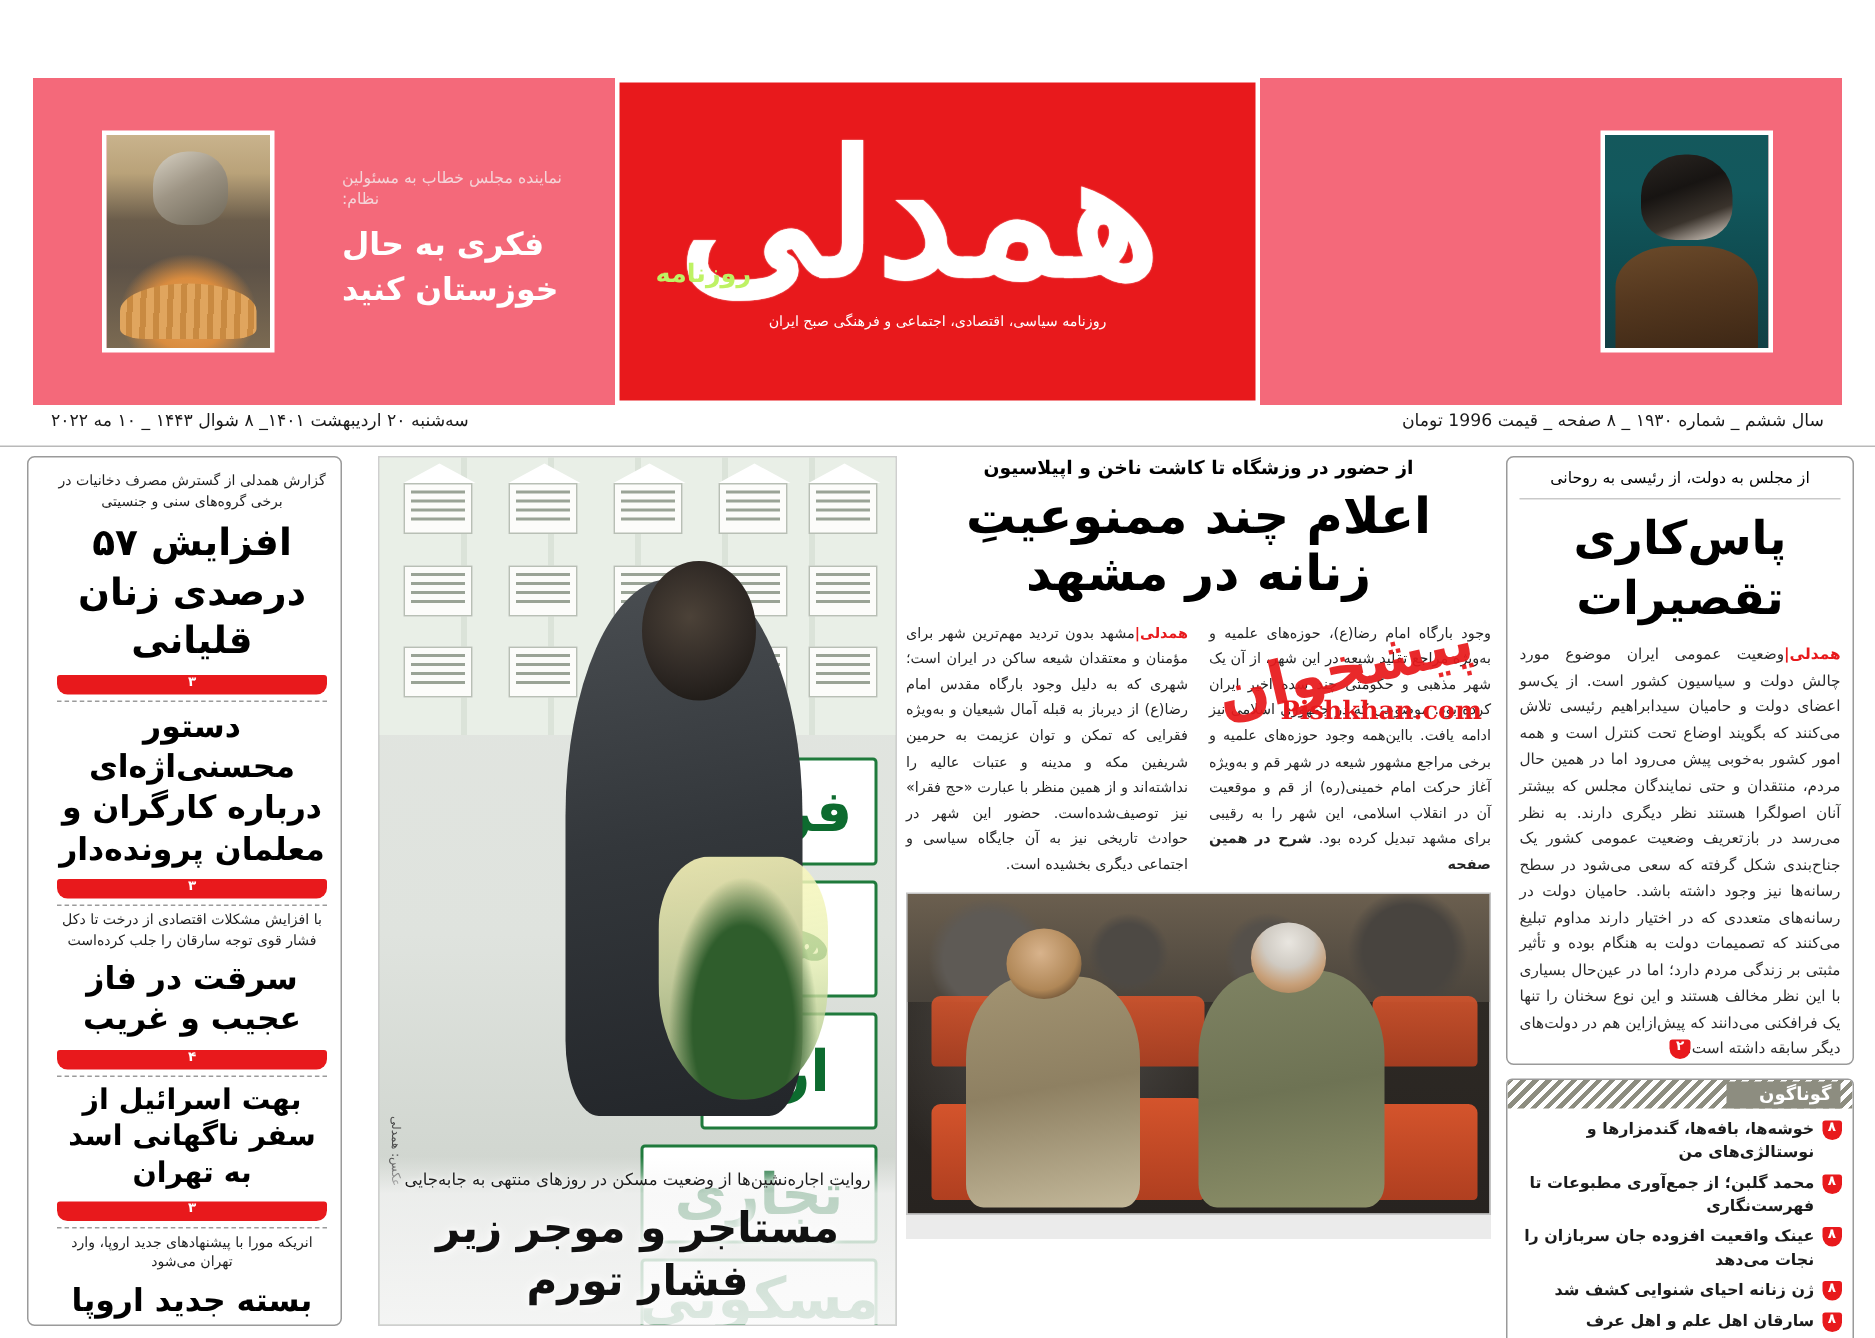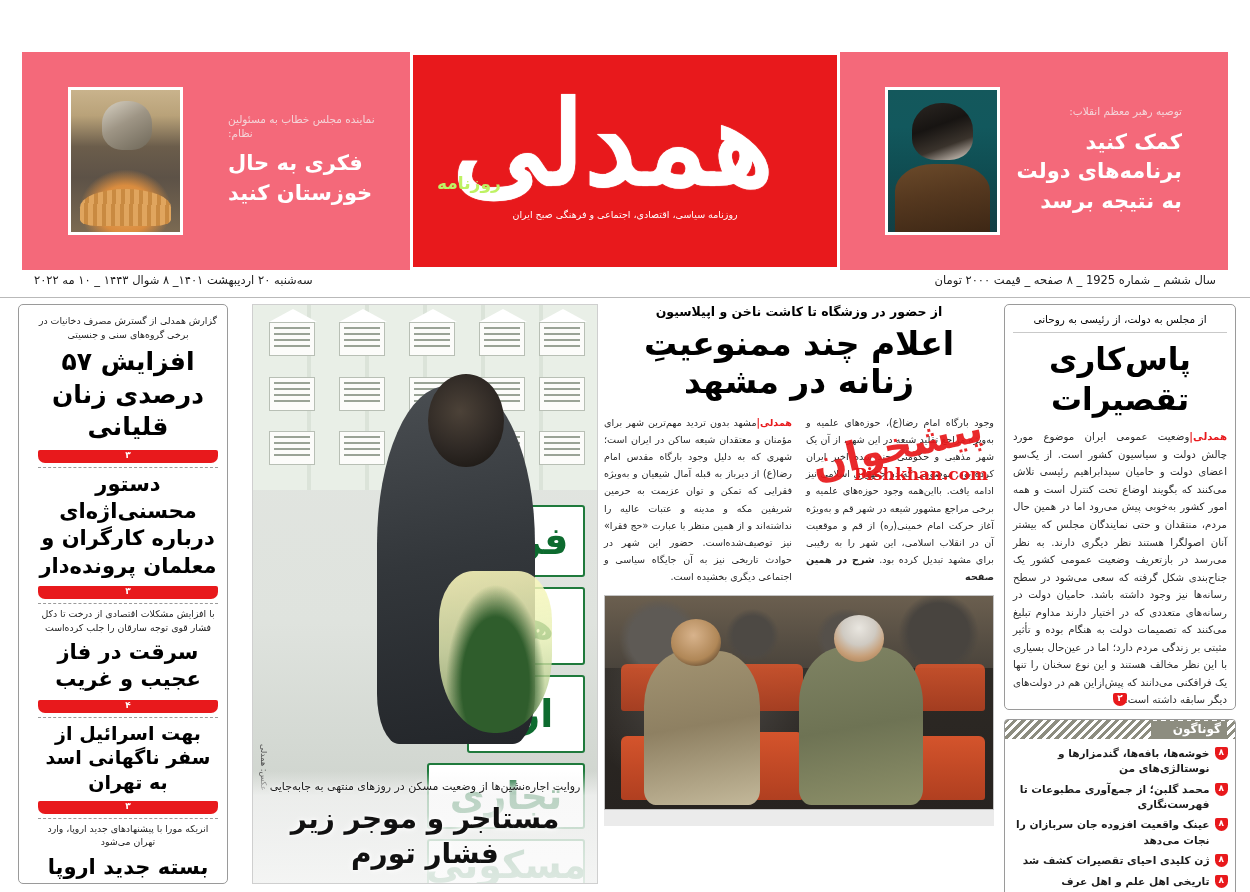--- a/index.html
+++ b/index.html
@@ -580,30 +580,26 @@
 
     <div class="masthead-center">
       <div class="logo-wrap">
         <div class="logo-main">همدلی</div>
         <div class="logo-sub">روزنامه</div>
       </div>
       <div class="logo-tagline">روزنامه سیاسی، اقتصادی، اجتماعی و فرهنگی صبح ایران</div>
     </div>
 
     <div class="mast-side mast-right">
-      <div class="mast-text right-al">
-        <div class="mast-kicker">توصیه رهبر معظم انقلاب:</div>
-        <div class="mast-head">کمک کنید برنامه‌های دولت به نتیجه برسد</div>
-      </div>
       <div class="mast-photo photo-leader"></div>
     </div>
   </div>
 
   <div class="datebar">
-    <div class="date-left">سال ششم _ شماره 1925 _ ۸ صفحه _ قیمت ۲۰۰۰ تومان</div>
+    <div class="date-left">سال ششم _ شماره ۱۹۳۰ _ ۸ صفحه _ قیمت 1996 تومان</div>
     <div class="date-right">سه‌شنبه ۲۰ اردیبهشت ۱۴۰۱_ ۸ شوال ۱۴۴۳ _ ۱۰ مه ۲۰۲۲</div>
   </div>
 
   <div class="content">
 
     <div class="col-right">
 
       <div class="editorial">
         <div class="edit-kicker">از مجلس به دولت، از رئیسی به روحانی</div>
         <div class="edit-head">پاس‌کاری تقصیرات</div>
@@ -625,25 +621,25 @@
           <div class="goon-item">
             <span class="page-badge">۸</span>
             <span class="txt">محمد گلبن؛ از جمع‌آوری مطبوعات تا فهرست‌نگاری</span>
           </div>
           <div class="goon-item">
             <span class="page-badge">۸</span>
             <span class="txt">عینک واقعیت افزوده جان سربازان را نجات می‌دهد</span>
           </div>
           <div class="goon-item">
             <span class="page-badge">۸</span>
-            <span class="txt">ژن کلیدی احیای تقصیرات کشف شد</span>
+            <span class="txt">ژن زنانه احیای شنوایی کشف شد</span>
           </div>
           <div class="goon-item">
             <span class="page-badge">۸</span>
-            <span class="txt">تاریخی اهل علم و اهل عرف</span>
+            <span class="txt">سارقان اهل علم و اهل عرف</span>
           </div>
           <div class="goon-item">
             <span class="page-badge">۸</span>
             <span class="txt">روزی که جبهه نمایندگان تشکیل شد</span>
           </div>
         </div>
       </div>
     </div>
 
     <div class="col-center">

